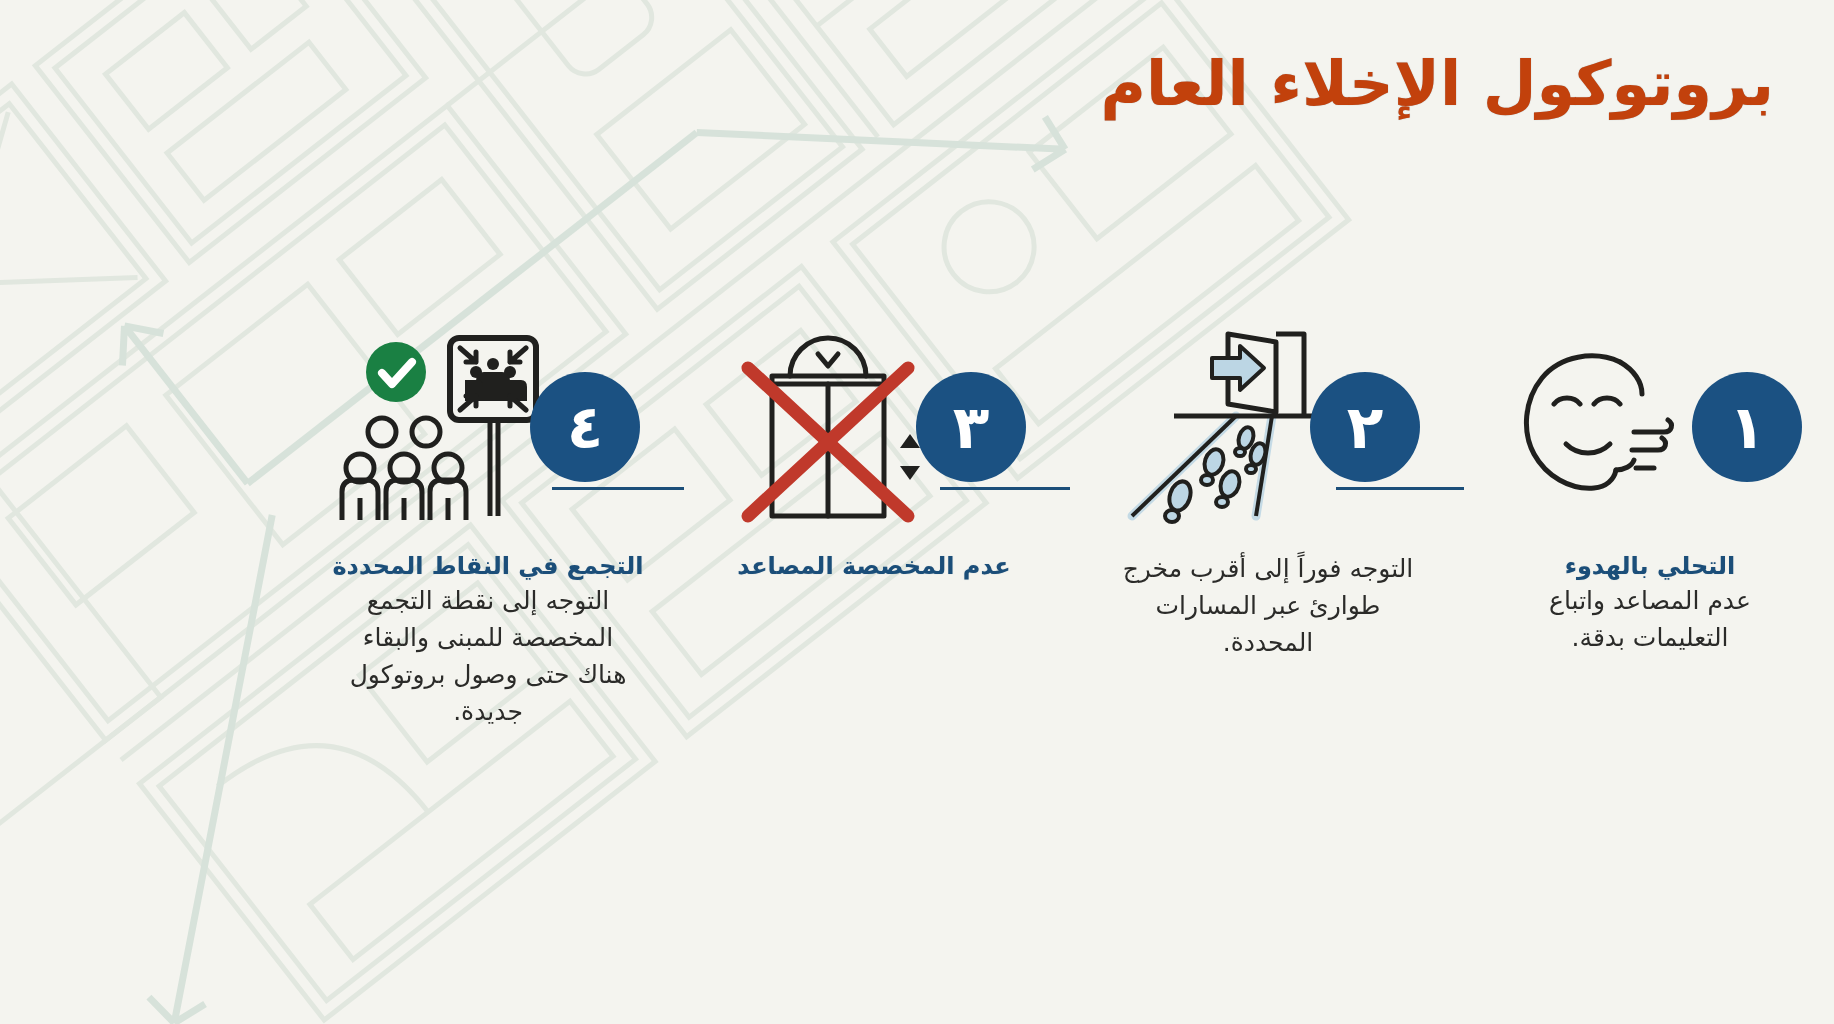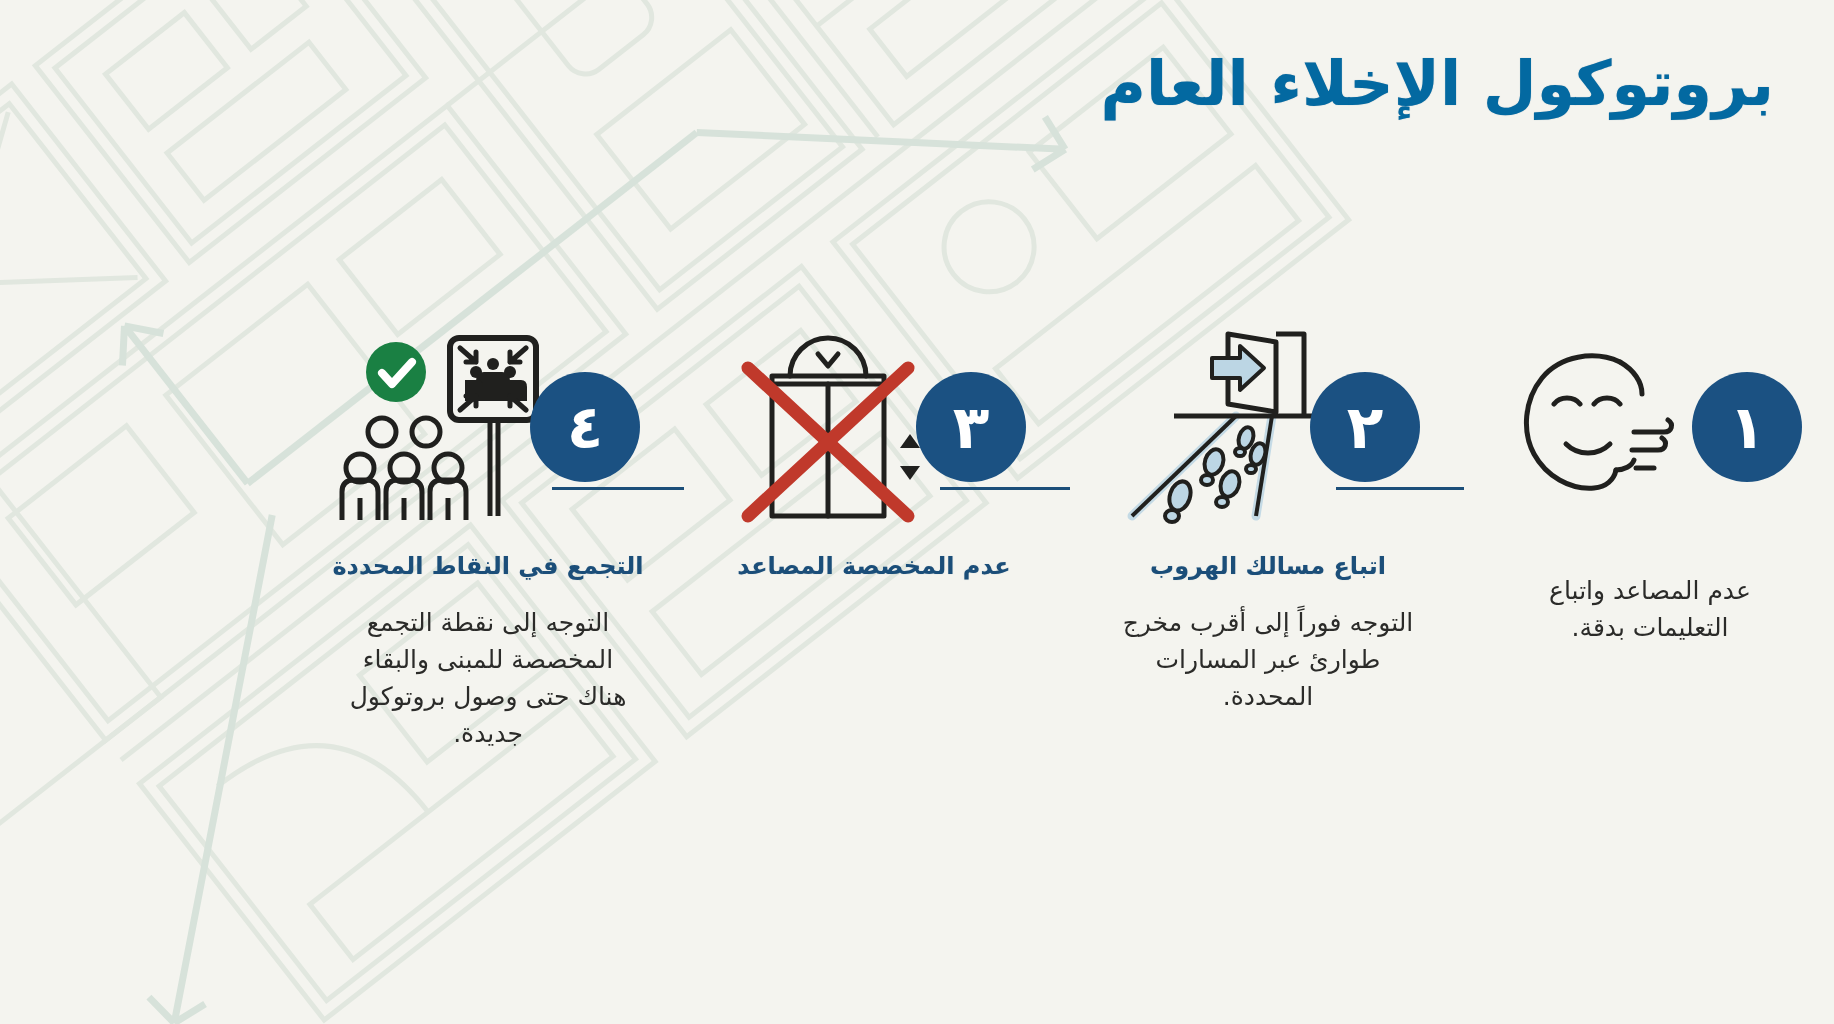--- a/index.html
+++ b/index.html
@@ -20,21 +20,21 @@
     pointer-events:none;
   }
   #bg-watermark svg { position:absolute; top:-120px; left:-180px; }
 
   
   #title {
     position:absolute;
     top:48px; right:60px;
     font-size:62px;
     font-weight:bold;
-    color:#0369a1;
+    color:#c2410c;
     letter-spacing:0px;
     text-shadow:0 0 1px rgba(27,78,121,.35);
     line-height:1.15;
     direction:rtl;
   }
 
   
   #timeline {
     position:absolute;
     top:0; left:0; right:0; bottom:0;
@@ -82,21 +82,20 @@
   .step-title {
     font-size:24px;
     font-weight:bold;
     color:#1b4e79;
     line-height:1.35;
     text-shadow:0 0 1px rgba(27,78,121,.25);
     padding:0 14px;
     text-align:center;
   }
   .step-desc {
-    margin-top:22px;
     font-size:25px;
     color:#2b2b29;
     line-height:1.48;
     padding:0 18px;
   }
 
   
   #step-1 { right:14px; }
   #step-1 .badge    { right:18px; }
   #step-1 .icon-wrap{ right:118px; }
@@ -202,20 +201,21 @@
             <path d="M84 124 C96 136 116 136 128 124"></path>
           </g>
           <g fill="none" stroke="#20201e" stroke-width="5" stroke-linecap="round">
             <path d="M152 112 L182 112 C190 112 192 104 186 100"></path>
             <path d="M150 130 L176 130 C184 130 186 122 180 118"></path>
             <path d="M154 148 L172 148"></path>
           </g>
         </svg>
       </div>
     </div>
+    <div class="step-title">التحلي بالهدوء</div>
     <div class="step-desc">عدم المصاعد واتباع التعليمات بدقة.</div>
   </div>
 
   <div class="step" id="step-2">
     <div class="step-head">
       <div class="badge">٢</div>
       <div class="icon-wrap">
         <svg viewBox="0 0 220 210">
           <g stroke="#bcd6e4" stroke-width="9" stroke-linecap="round" fill="none" opacity=".85">
             <path d="M128 96 L24 196"></path>
@@ -241,21 +241,20 @@
             <ellipse cx="106" cy="142" rx="9" ry="13" transform="rotate(18 106 142)"></ellipse>
             <ellipse cx="99" cy="160" rx="6" ry="5"></ellipse>
             <ellipse cx="122" cy="164" rx="9" ry="13" transform="rotate(18 122 164)"></ellipse>
             <ellipse cx="114" cy="182" rx="6" ry="5"></ellipse>
             <ellipse cx="72" cy="176" rx="10" ry="15" transform="rotate(18 72 176)"></ellipse>
             <ellipse cx="64" cy="196" rx="7" ry="6"></ellipse>
           </g>
         </svg>
       </div>
     </div>
-    <div class="step-title">اتباع مسالك الهروب</div>
     <div class="step-desc">التوجه فوراً إلى أقرب مخرج طوارئ عبر المسارات المحددة.</div>
   </div>
 
   <div class="step" id="step-3">
     <div class="step-head">
       <div class="badge">٣</div>
       <div class="icon-wrap">
         <svg viewBox="0 0 220 210">
           <g fill="none" stroke="#20201e" stroke-width="5" stroke-linejoin="round" stroke-linecap="round">
             <path d="M76 56 a38 38 0 0 1 76 0"></path>

